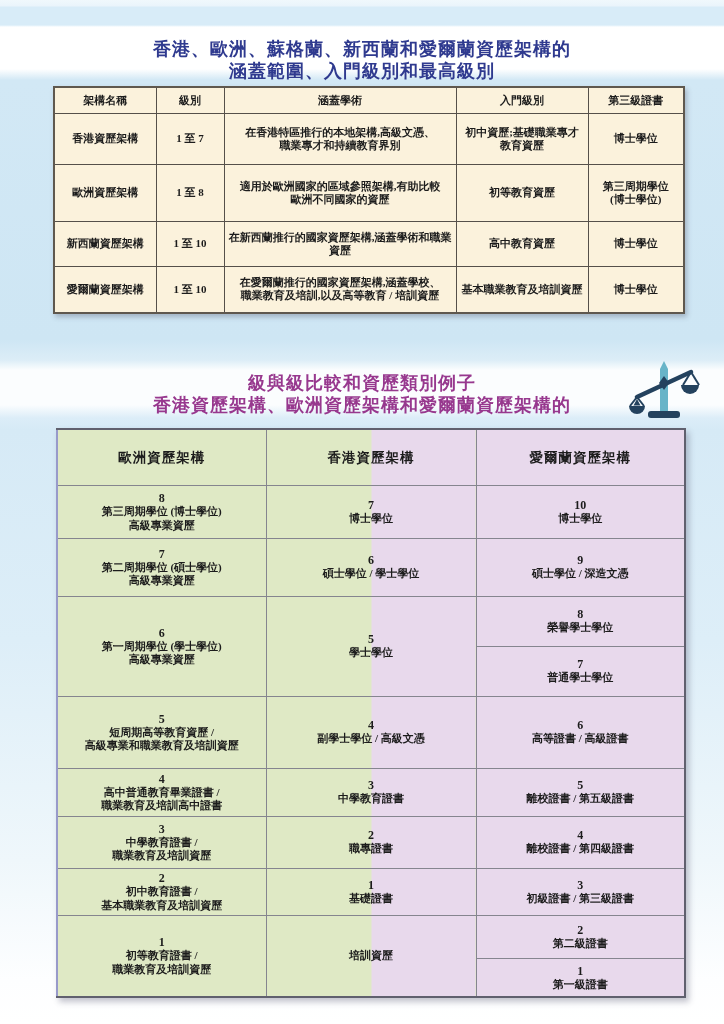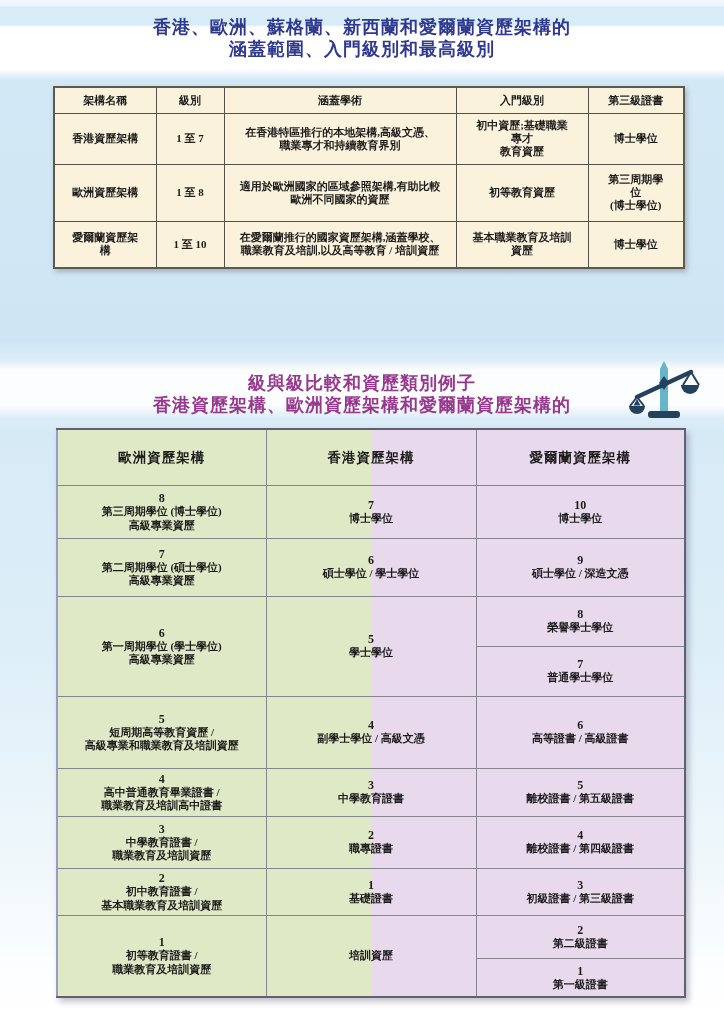--- a/index.html
+++ b/index.html
@@ -9,27 +9,27 @@
     font-family:"Liberation Serif","DejaVu Serif",serif;
     font-weight:bold;color:#1c1c1c;
     background:linear-gradient(to bottom,
       #f0f8fc 0px,#eaf4fb 6px,#d8ecf8 7px,#d8ecf8 25px,
       #ffffff 27px,#ffffff 69px,#d2e8f5 80px,#cee6f4 340px,
       #dcedf7 360px,#fbfdfe 370px,#fbfdfe 405px,#dcedf8 418px,
       #d6eaf6 430px,#ddeef8 640px,#eff7fb 860px,#fdfeff 980px,#ffffff 1024px);
   }
   .title{position:absolute;left:0;width:724px;text-align:center;
     font-size:18px;line-height:22px;letter-spacing:1px;}
-  .title-1{top:16px;color:#2f3a8f;}
+  .title-1{top:38px;color:#2f3a8f;}
   .title-2{top:372px;color:#97388e;}
   table{border-collapse:collapse;position:absolute;table-layout:fixed;}
   td,th{text-align:center;vertical-align:middle;overflow:hidden;}
   .tab1{left:53px;top:86px;width:630px;background:#fbf2dc;
     border:2px solid #5f584e;box-shadow:2px 3px 5px rgba(60,60,80,.30);}
-  .tab1 th,.tab1 td{border:1px solid #55504a;font-size:11px;line-height:13px;padding:1px 15px;}
+  .tab1 th,.tab1 td{border:1px solid #55504a;font-size:11px;line-height:13px;padding:1px 4px;}
   .tab2{left:56px;top:428px;width:628px;
     border:2px solid #60606e;border-left-color:#989aca;
     box-shadow:3px 4px 6px rgba(60,60,90,.30);}
   .tab2 th,.tab2 td{border:1px solid #85858f;font-size:11px;line-height:13.5px;padding:2px 2px;}
   .tab2 th{font-size:13.5px;letter-spacing:1px;}
   .bg-green{background:#dfe9c5;}
   .bg-purple{background:#e8d9ec;}
   .bg-split{background:linear-gradient(90deg,#dfe9c5 50%,#e8d9ec 50%);}
   .num{font-size:12px;line-height:14px;}
   .ln{font-size:11px;line-height:13.5px;}
@@ -87,20 +87,36 @@
           </td>
       <td>
             <div class="ln">初等教育資歷</div>
             <div class="ln"></div>
           </td>
       <td>
             <div class="ln">第三周期學位</div>
             <div class="ln">(博士學位)</div>
           </td>
     </tr>
+    <tr style="height:45px">
+      <td>新西蘭資歷架構</td>
+      <td>1 至 10</td>
+      <td>
+            <div class="ln">在新西蘭推行的國家資歷架構,涵蓋學術和職業資歷</div>
+            <div class="ln"></div>
+          </td>
+      <td>
+            <div class="ln">高中教育資歷</div>
+            <div class="ln"></div>
+          </td>
+      <td>
+            <div class="ln">博士學位</div>
+            <div class="ln"></div>
+          </td>
+    </tr>
     <tr style="height:47px">
       <td>愛爾蘭資歷架構</td>
       <td>1 至 10</td>
       <td>
             <div class="ln">在愛爾蘭推行的國家資歷架構,涵蓋學校、</div>
             <div class="ln">職業教育及培訓,以及高等教育 / 培訓資歷</div>
           </td>
       <td>
             <div class="ln">基本職業教育及培訓資歷</div>
             <div class="ln"></div>

